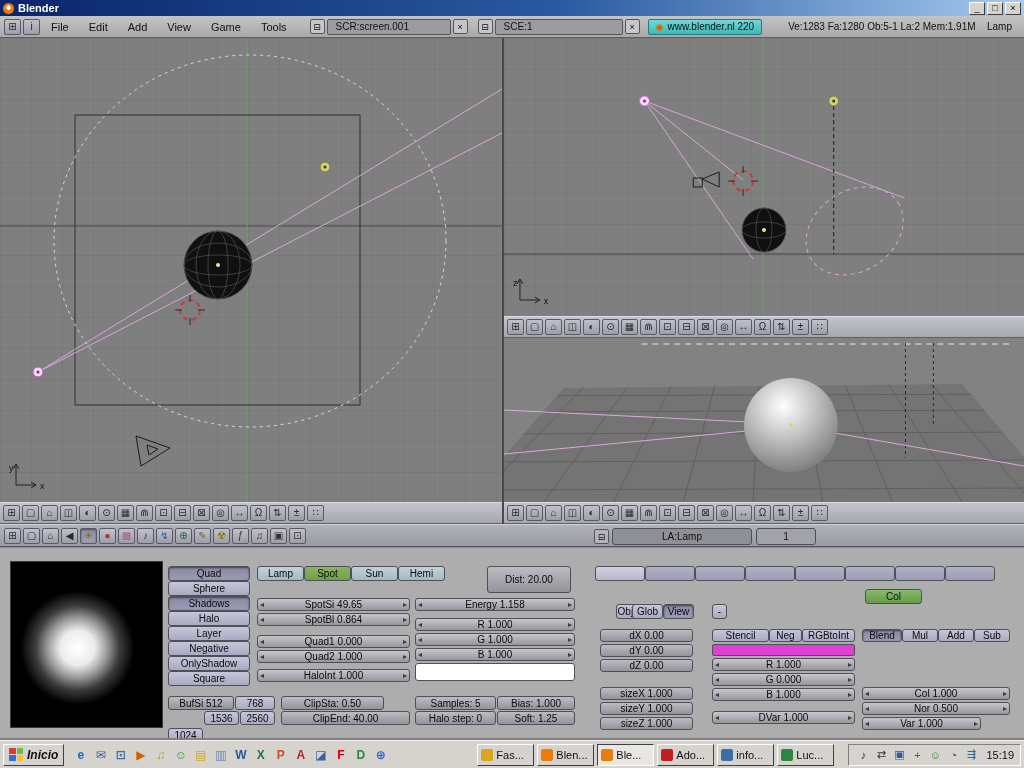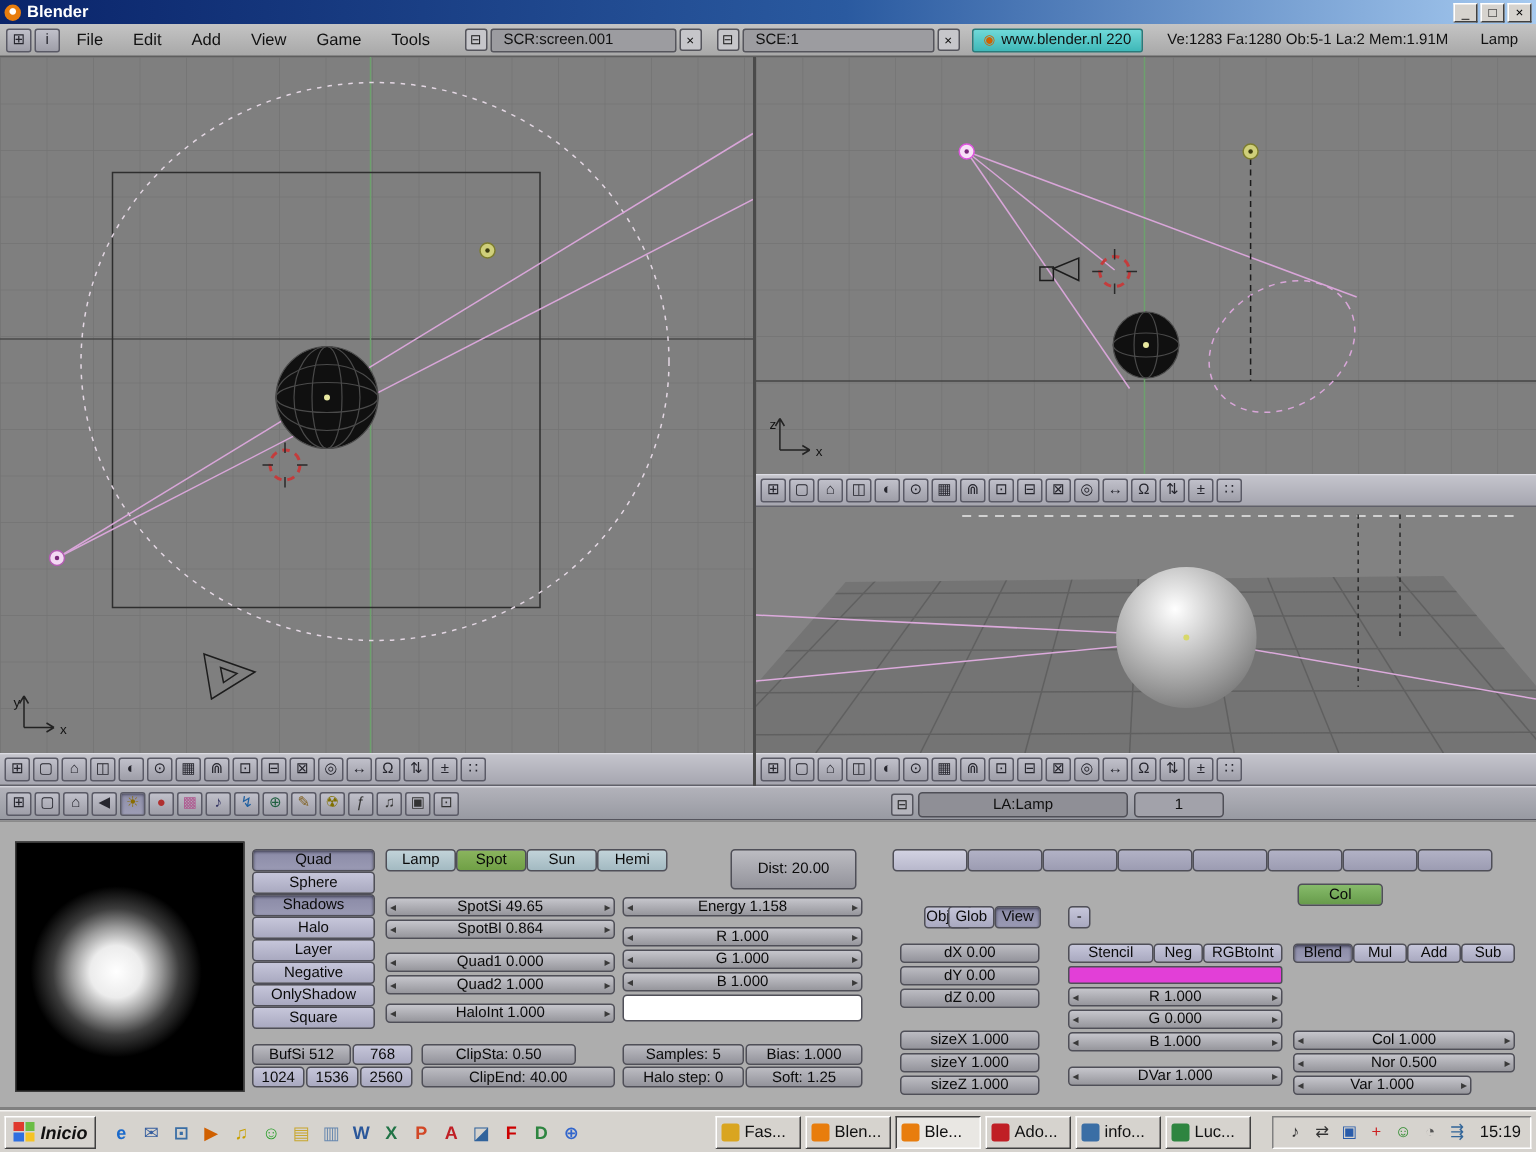--- a/index.html
+++ b/index.html
@@ -26,21 +26,21 @@
     display:flex; align-items:center; gap:2px; padding:0 4px; font-size:11px; }
   .menu-item { padding:0 9px; }
   .mb-icons { display:flex; gap:2px; }
   .mb-field { height:16px; background:#9c9ca0; border:1px solid #55555c; border-radius:2px;
     display:flex; align-items:center; padding:0 8px; font-size:10px; }
   .mb-x { width:15px; height:15px; background:#c6c6ca; border:1px solid #55555c; border-radius:2px;
     font-size:9px; display:flex; align-items:center; justify-content:center; }
   .link-btn { height:16px; background:linear-gradient(#6fd8d8,#3fb8b8); border:1px solid #2a7a7a;
     border-radius:2px; display:flex; align-items:center; gap:4px; padding:0 7px; font-size:10px; }
   .link-ico { color:#d06000; font-size:9px; }
-  .stats { margin-left:14px; font-size:10px; white-space:nowrap; }
+  .stats { margin-left:24px; font-size:10px; white-space:nowrap; }
   .active-object { margin-left:auto; margin-right:8px; font-size:10px; }
 
   
   .vp { position:absolute; display:flex; flex-direction:column; }
   .vp svg { display:block; width:100%; flex:1 1 auto; }
   .vp-left  { left:0;   top:38px;  width:502px; height:486px; }
   .vp-rt    { left:502px; top:38px;  width:522px; height:300px; border-left:2px solid #4a4a4a; }
   .vp-rb    { left:502px; top:338px; width:522px; height:186px; border-left:2px solid #4a4a4a; }
   .vp-header { height:22px; background:linear-gradient(#c4c4cc,#a6a6b0);
     border-top:1px solid #dcdce4; border-bottom:1px solid #60606a;
@@ -389,21 +389,21 @@
     <div class="ctl btn" style="left:168px;top:33px;width:82px;height:15px">Sphere</div>
     <div class="ctl btn pressed" style="left:168px;top:48px;width:82px;height:15px">Shadows</div>
     <div class="ctl btn" style="left:168px;top:63px;width:82px;height:15px">Halo</div>
     <div class="ctl btn" style="left:168px;top:78px;width:82px;height:15px">Layer</div>
     <div class="ctl btn" style="left:168px;top:93px;width:82px;height:15px">Negative</div>
     <div class="ctl btn" style="left:168px;top:108px;width:82px;height:15px">OnlyShadow</div>
     <div class="ctl btn" style="left:168px;top:123px;width:82px;height:15px">Square</div>
 
     <div class="ctl nfield" style="left:168px;top:148px;width:66px;height:14px">BufSi 512</div>
     <div class="ctl btn" style="left:235px;top:148px;width:40px;height:14px">768</div>
-    <div class="ctl btn" style="left:168px;top:163px;width:35px;height:14px">1024</div>
+    <div class="ctl btn" style="left:168px;top:180px;width:35px;height:14px">1024</div>
     <div class="ctl btn" style="left:204px;top:163px;width:35px;height:14px">1536</div>
     <div class="ctl btn" style="left:240px;top:163px;width:35px;height:14px">2560</div>
 
     <div class="ctl radio" style="left:257px;top:18px;width:47px;height:15px">Lamp</div>
     <div class="ctl radio sel" style="left:304px;top:18px;width:47px;height:15px">Spot</div>
     <div class="ctl radio" style="left:351px;top:18px;width:47px;height:15px">Sun</div>
     <div class="ctl radio" style="left:398px;top:18px;width:47px;height:15px">Hemi</div>
 
     <div class="ctl nfield" style="left:487px;top:18px;width:84px;height:27px">Dist: 20.00</div>
 

